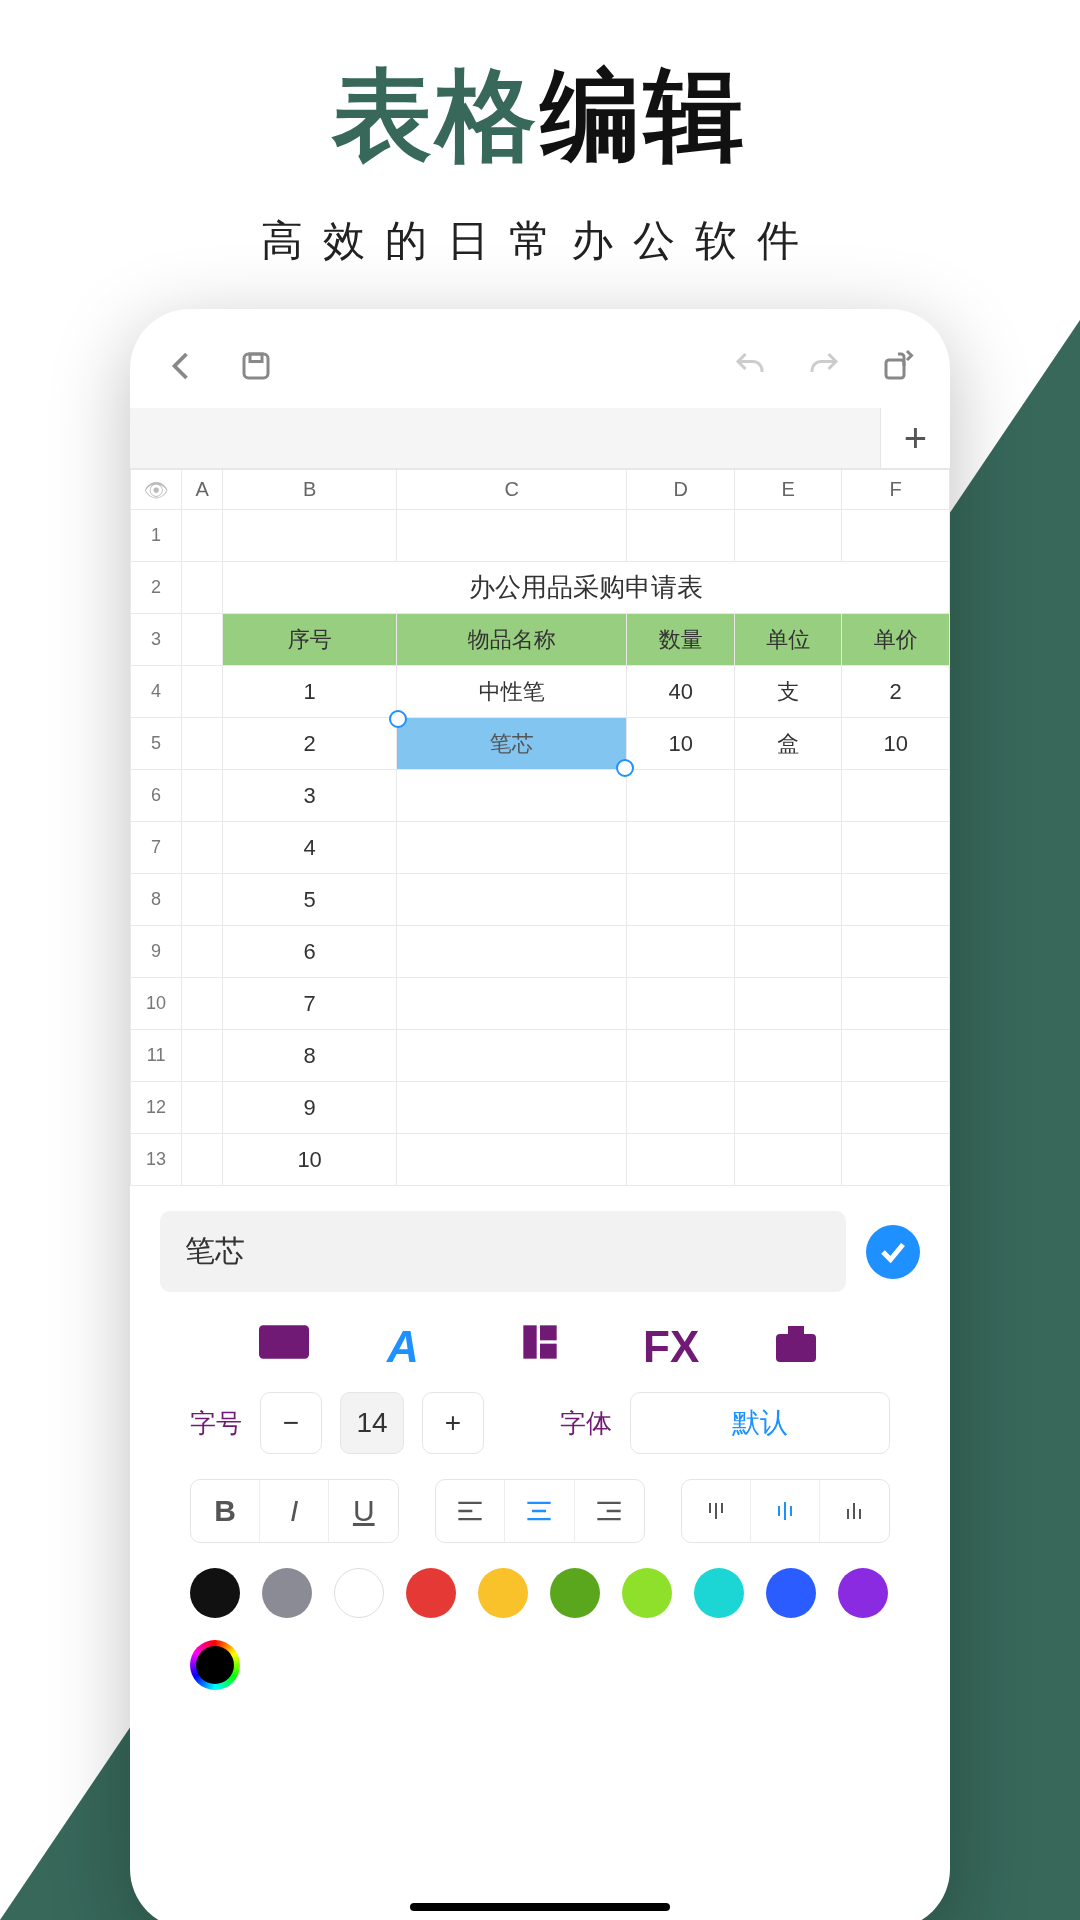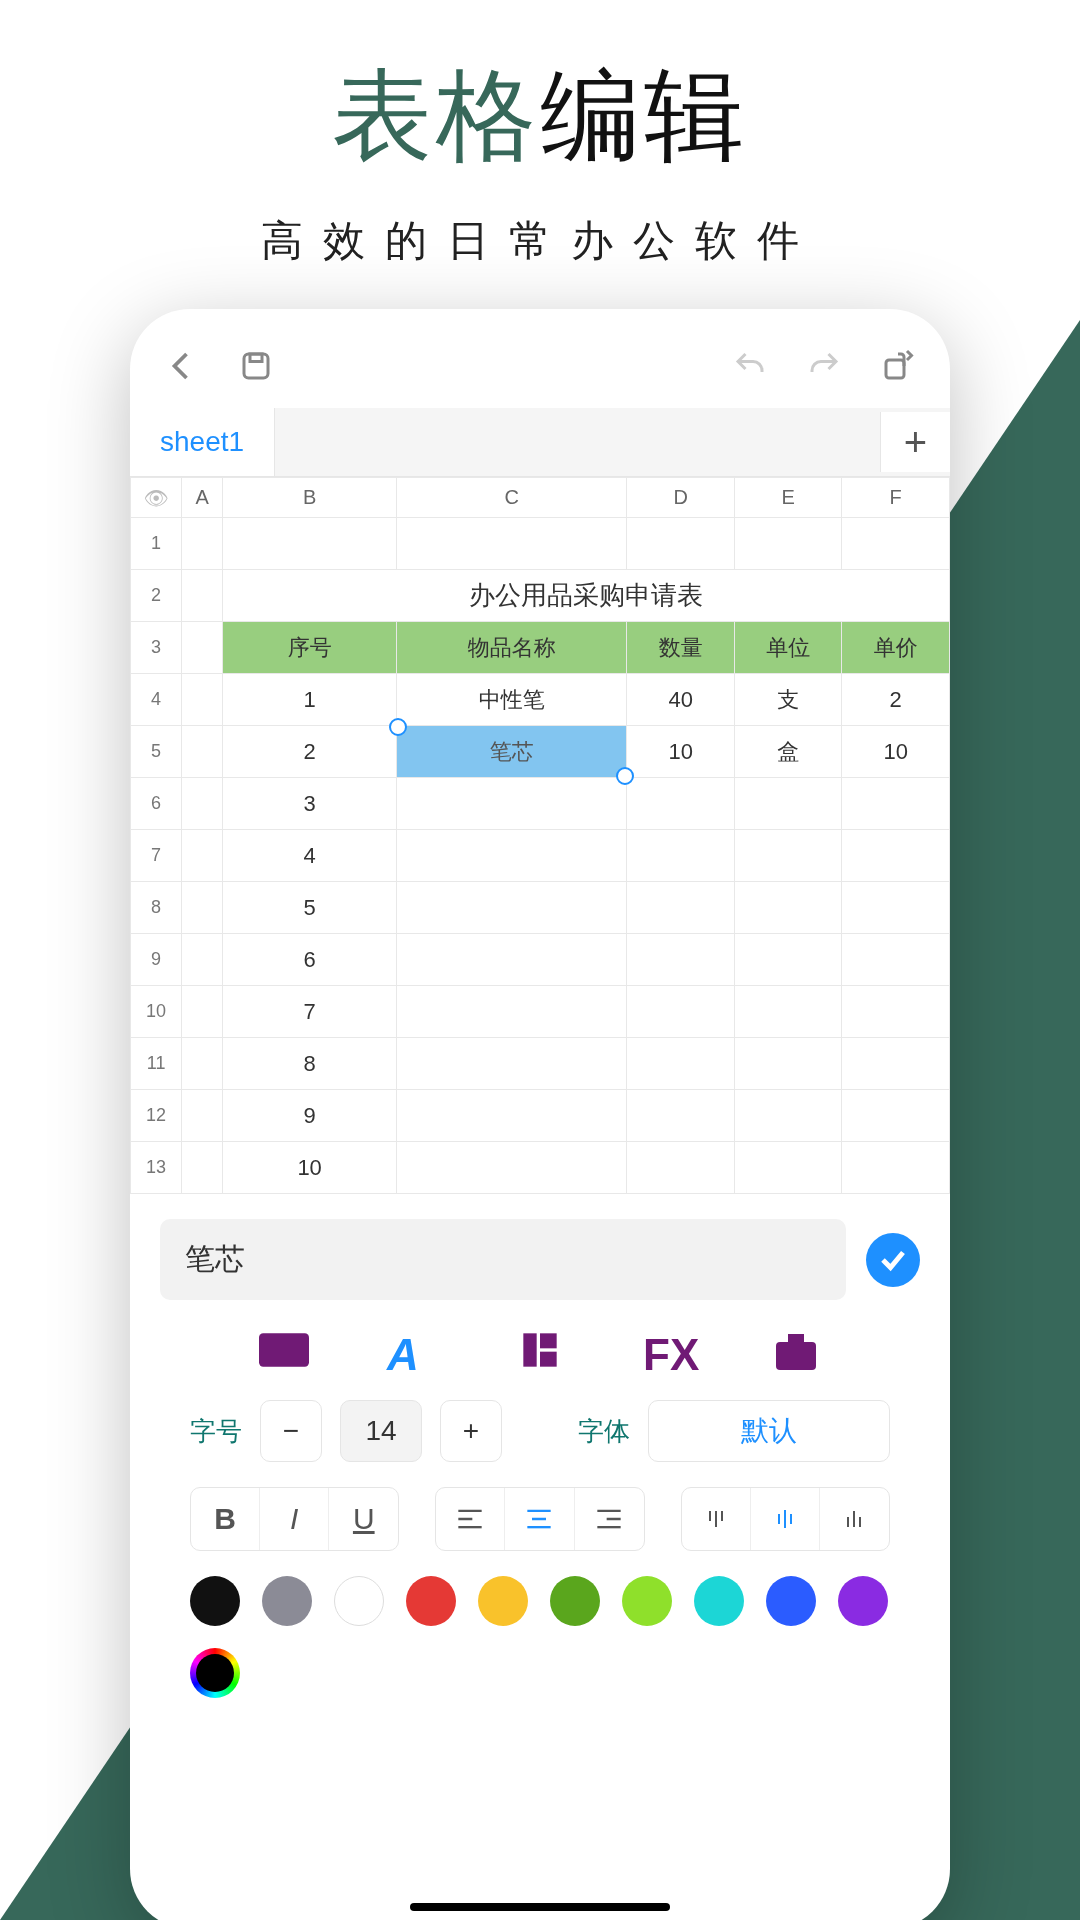--- a/index.html
+++ b/index.html
@@ -21,21 +21,21 @@
     border-width: 0 0 1600px 1080px;
     border-color: transparent transparent #37685a transparent;
     z-index: 0;
   }
   .headline {
     position: relative;
     z-index: 1;
     text-align: center;
     padding-top: 50px;
   }
-  .headline-main { font-size: 100px; font-weight: 400; letter-spacing: 4px; }
+  .headline-main { font-size: 100px; font-weight: 700; letter-spacing: 4px; }
   .headline-green { color: #37685a; }
   .headline-black { color: #111; }
   .headline-sub { font-size: 42px; color: #222; margin-top: 28px; letter-spacing: 20px; }
   .phone {
     position: relative;
     z-index: 2;
     width: 820px;
     height: 1620px;
     margin: 40px auto 0;
     background: #fff;
@@ -129,32 +129,32 @@
     display: flex; align-items: center; justify-content: center;
   }
   .confirm svg { width: 30px; height: 30px; stroke: #fff; stroke-width: 4; fill: none; }
   .mode-tabs { display: flex; justify-content: space-around; padding: 30px 60px 20px; }
   .mode-tab { color: #701a75; display: flex; align-items: center; justify-content: center; }
   .mode-tab.active { color: #1e90ff; }
   .mode-tab svg, .mode-tab .txt { width: 50px; height: 40px; }
   .mode-tab .txt { font-size: 44px; font-weight: 800; font-style: italic; }
   .format { padding: 10px 30px 30px; }
   .row { display: flex; align-items: center; gap: 18px; margin-bottom: 25px; }
-  .lbl { font-size: 26px; color: #0f766e; }
+  .lbl { font-size: 26px; color: #701a75; }
   .pill {
     border: 1px solid #e5e5e5;
     border-radius: 10px;
     height: 62px;
     display: flex; align-items: center; justify-content: center;
     font-size: 28px;
     color: #333;
     background: #fff;
   }
   .sq { width: 62px; }
-  .size-val { width: 82px; background: #f3f3f3; }
+  .size-val { width: 64px; background: #f3f3f3; }
   .font-sel { flex: 1; color: #1e90ff; font-size: 28px; }
   .group { display: flex; border: 1px solid #e5e5e5; border-radius: 10px; overflow: hidden; }
   .group .btn {
     width: 70px; height: 62px;
     display: flex; align-items: center; justify-content: center;
     font-size: 30px; color: #555;
     border-right: 1px solid #eee;
   }
   .group .btn:last-child { border-right: none; }
   .group .btn.active { color: #1e90ff; }
@@ -219,21 +219,20 @@
     <div class="tb-btn">
       <svg viewBox="0 0 24 24" fill="none" stroke="currentColor" stroke-width="2">
           <rect x="4" y="8" width="12" height="12" rx="2"></rect>
           <path d="M16 12V6a2 2 0 00-2-2h-2"></path>
           <path d="M18 2l3 3-3 3"></path>
         </svg>
     </div>
   </div>
 
   <div class="tabs">
-    <div class="tab">sheet1</div>
     <div class="tab-add">+</div>
   </div>
 
   <div class="sheet">
     <table>
       <colgroup>
           <col class="rn">
           <col class="ca">
           <col class="cb">
           <col class="cc">

